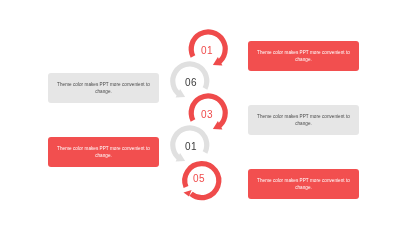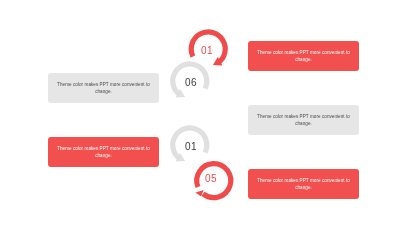--- a/index.html
+++ b/index.html
@@ -56,21 +56,21 @@
     user-select: none;
   }
   .ring.red .ring-num { color: #ef4b4b; }
   .ring.grey .ring-num { color: #3b3b3b; }
 
   
   .ring-1 { left: 16px; top: 0px;  }
   .ring-2 { left: 0px;  top: 32px; }
   .ring-3 { left: 16px; top: 64px; }
   .ring-4 { left: 0px;  top: 96px; }
-  .ring-5 { left: 20px; top: 128px; }
+  .ring-5 { left: 8px; top: 128px; }
 
   
   .box {
     position: absolute;
     width: 111px;
     height: 30px;
     border-radius: 3px;
     display: flex;
     align-items: center;
     justify-content: center;
@@ -110,20 +110,27 @@
     </div>
 
     <div class="ring grey ring-2">
       <svg viewBox="0 0 46 46">
         <path d="M 12.2 35.0 A 17 17 0 1 1 37.0 28.5" fill="none" stroke="#e0e0e0" stroke-width="5.2" stroke-linecap="butt"></path>
         <path d="M 7.6 37.6 L 17.1 37.0 L 12.1 28.9 Z" fill="#e0e0e0"></path>
       </svg>
       <div class="ring-num">06</div>
     </div>
 
+    <div class="ring red ring-3">
+      <svg viewBox="0 0 46 46">
+        <path d="M 33.8 35.0 A 17 17 0 1 0 9.0 28.5" fill="none" stroke="#ef4b4b" stroke-width="5.2" stroke-linecap="butt"></path>
+        <path d="M 38.4 37.6 L 28.9 37.0 L 33.9 28.9 Z" fill="#ef4b4b"></path>
+      </svg>
+      <div class="ring-num">03</div>
+    </div>
 
     <div class="ring grey ring-4">
       <svg viewBox="0 0 46 46">
         <path d="M 12.2 35.0 A 17 17 0 1 1 37.0 28.5" fill="none" stroke="#e0e0e0" stroke-width="5.2" stroke-linecap="butt"></path>
         <path d="M 7.6 37.6 L 17.1 37.0 L 12.1 28.9 Z" fill="#e0e0e0"></path>
       </svg>
       <div class="ring-num">01</div>
     </div>
 
     <div class="ring red ring-5">

